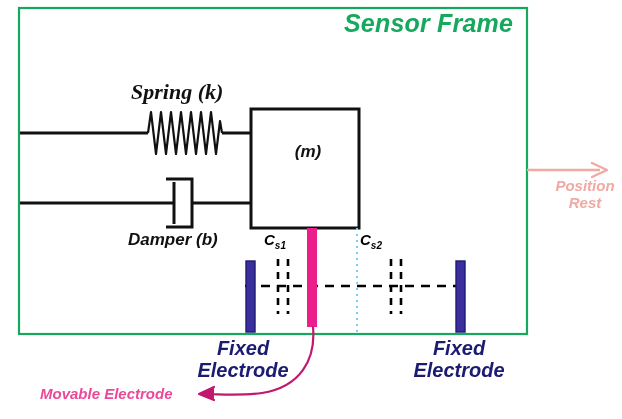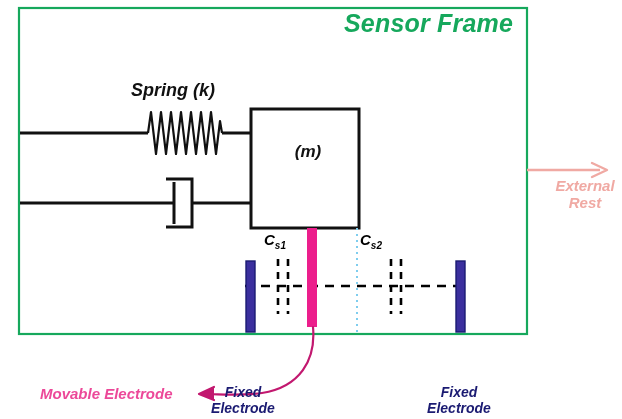--- a/index.html
+++ b/index.html
@@ -37,22 +37,23 @@
   #sensor-frame-title {
     left: 344px;
     top: 9px;
     font-size: 25px;
     color: #16a85c;
     letter-spacing: 0.2px;
   }
   #spring-label {
     left: 131px;
     top: 80px;
-    font-size: 18px;
+    font-size: 22px;
     color: #111111;
+    font-family: Liberation Serif, serif;
   }
   #damper-label {
     left: 128px;
     top: 230px;
     font-size: 17px;
     color: #111111;
   }
   #mass-label {
     left: 273px;
     top: 142px;
@@ -67,25 +68,24 @@
     text-align: center;
   }
   .cap-label sub {
     font-size: 10px;
     font-style: italic;
     font-weight: bold;
   }
   #cap-label-1 { left: 264px; top: 232px; }
   #cap-label-2 { left: 360px; top: 232px; }
   .elec-label {
-    font-size: 14px;
+    font-size: 20px;
     color: #1b1b72;
     text-align: center;
     width: 110px;
-    margin-top: 48px;
   }
   #fixed-electrode-left-label  { left: 188px; top: 337px; }
   #fixed-electrode-right-label { left: 404px; top: 337px; }
   #rest-position-label {
     left: 302px;
     top: 337px;
     font-size: 15px;
     color: #55b9ef;
     text-align: center;
     width: 110px;
@@ -150,20 +150,21 @@
     <polyline points="592,163 607,170 592,177" fill="none" stroke="#f0a9a3" stroke-width="2.4" stroke-linecap="round" stroke-linejoin="round"></polyline>
 
     <path d="M 313 327 C 316 360, 300 387, 262 393 C 240 396, 220 394, 203 394" fill="none" stroke="#c2186f" stroke-width="2.2" stroke-linecap="round"></path>
     <polyline points="214,387 199,394 214,400" fill="#c2186f" stroke="#c2186f" stroke-width="2.2" stroke-linecap="round" stroke-linejoin="round"></polyline>
   </svg>
 
   <div class="lbl" id="sensor-frame-title">Sensor Frame</div>
 
   <div class="lbl" id="spring-label">Spring (k)</div>
 
+  <div class="lbl" id="damper-label">Damper (b)</div>
 
   <div class="lbl" id="mass-label">
     <div>(m)</div>
   </div>
 
   <div class="lbl cap-label" id="cap-label-1">
     <span>C</span><sub>s1</sub>
   </div>
 
   <div class="lbl cap-label" id="cap-label-2">
@@ -177,17 +178,17 @@
 
   <div class="lbl elec-label" id="fixed-electrode-right-label">
     <div>Fixed</div>
     <div>Electrode</div>
   </div>
 
 
   <div class="lbl" id="movable-electrode-label">Movable Electrode</div>
 
   <div class="lbl" id="external-force-label">
-    <div>External</div>
+    <div>Position</div>
     <div>Rest</div>
   </div>
 
 </div>
 
 </body></html>

